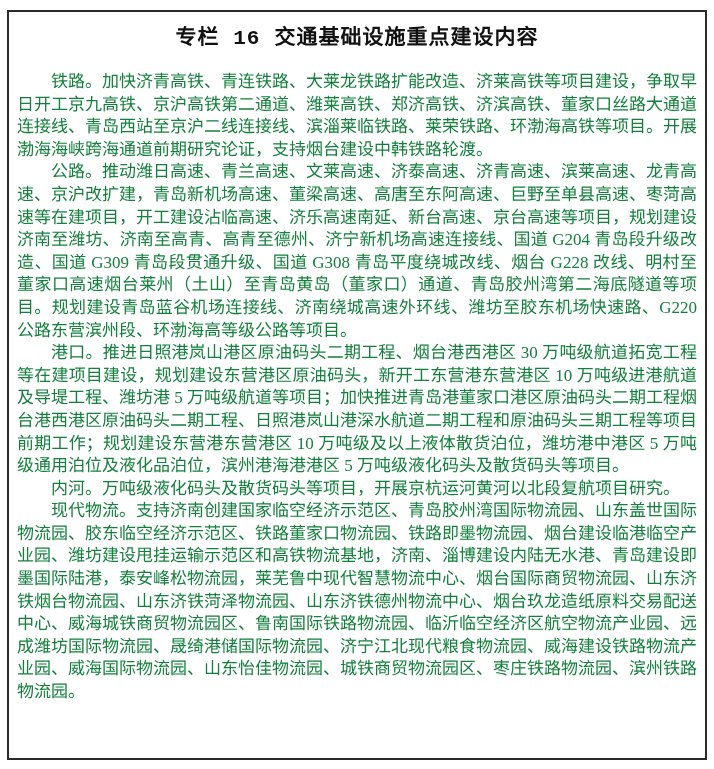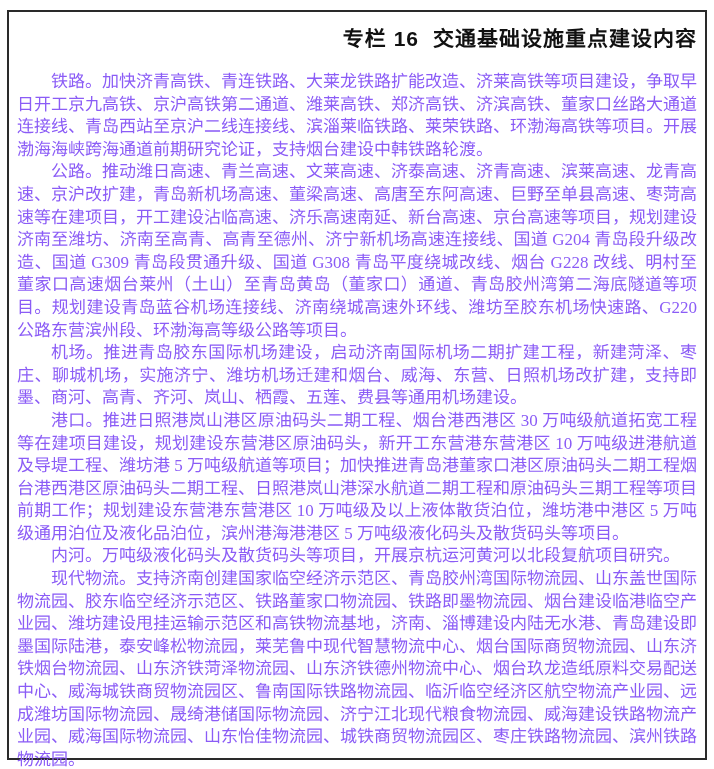--- a/index.html
+++ b/index.html
@@ -21,51 +21,50 @@
     top: 10px;
     width: 700px;
     height: 750px;
     box-sizing: border-box;
     border: 2px solid #2a2a2a;
     background: #ffffff;
     padding: 15px 8px 8px 8px;
   }
   .panel-title {
     margin: 0 0 20px 0;
-    text-align: right;
-    font-family: Liberation Sans, sans-serif;
+    text-align: center;
+    font-family: Liberation Mono, monospace;
     font-weight: bold;
     font-size: 21px;
     line-height: 24px;
     color: #111111;
     letter-spacing: 1px;
     white-space: nowrap;
   }
   .panel-title .title-label {
     margin-right: 14px;
   }
   .panel-body p {
     margin: 0;
     font-family: "Liberation Serif", serif;
     font-size: 17px;
     line-height: 22.6px;
     text-align: justify;
     text-justify: inter-ideograph;
     text-indent: 2em;
-    color: #8b5cf6;
+    color: #15803d;
   }
 </style>
 </head>
 <body>
 
 <div class="panel">
   <h1 class="panel-title">
     <span class="title-label">专栏 16</span><span>交通基础设施重点建设内容</span>
   </h1>
   <div class="panel-body">
     <p>铁路。加快济青高铁、青连铁路、大莱龙铁路扩能改造、济莱高铁等项目建设，争取早日开工京九高铁、京沪高铁第二通道、潍莱高铁、郑济高铁、济滨高铁、董家口丝路大通道连接线、青岛西站至京沪二线连接线、滨淄莱临铁路、莱荣铁路、环渤海高铁等项目。开展渤海海峡跨海通道前期研究论证，支持烟台建设中韩铁路轮渡。</p>
     <p>公路。推动潍日高速、青兰高速、文莱高速、济泰高速、济青高速、滨莱高速、龙青高速、京沪改扩建，青岛新机场高速、董梁高速、高唐至东阿高速、巨野至单县高速、枣菏高速等在建项目，开工建设沾临高速、济乐高速南延、新台高速、京台高速等项目，规划建设济南至潍坊、济南至高青、高青至德州、济宁新机场高速连接线、国道 G204 青岛段升级改造、国道 G309 青岛段贯通升级、国道 G308 青岛平度绕城改线、烟台 G228 改线、明村至董家口高速烟台莱州（土山）至青岛黄岛（董家口）通道、青岛胶州湾第二海底隧道等项目。规划建设青岛蓝谷机场连接线、济南绕城高速外环线、潍坊至胶东机场快速路、G220 公路东营滨州段、环渤海高等级公路等项目。</p>
-    <p>机场。推进青岛胶东国际机场建设，启动济南国际机场二期扩建工程，新建菏泽、枣庄、聊城机场，实施济宁、潍坊机场迁建和烟台、威海、东营、日照机场改扩建，支持即墨、商河、高青、齐河、岚山、栖霞、五莲、费县等通用机场建设。</p>
     <p>港口。推进日照港岚山港区原油码头二期工程、烟台港西港区 30 万吨级航道拓宽工程等在建项目建设，规划建设东营港区原油码头，新开工东营港东营港区 10 万吨级进港航道及导堤工程、潍坊港 5 万吨级航道等项目；加快推进青岛港董家口港区原油码头二期工程烟台港西港区原油码头二期工程、日照港岚山港深水航道二期工程和原油码头三期工程等项目前期工作；规划建设东营港东营港区 10 万吨级及以上液体散货泊位，潍坊港中港区 5 万吨级通用泊位及液化品泊位，滨州港海港港区 5 万吨级液化码头及散货码头等项目。</p>
     <p>内河。万吨级液化码头及散货码头等项目，开展京杭运河黄河以北段复航项目研究。</p>
     <p>现代物流。支持济南创建国家临空经济示范区、青岛胶州湾国际物流园、山东盖世国际物流园、胶东临空经济示范区、铁路董家口物流园、铁路即墨物流园、烟台建设临港临空产业园、潍坊建设甩挂运输示范区和高铁物流基地，济南、淄博建设内陆无水港、青岛建设即墨国际陆港，泰安峰松物流园，莱芜鲁中现代智慧物流中心、烟台国际商贸物流园、山东济铁烟台物流园、山东济铁菏泽物流园、山东济铁德州物流中心、烟台玖龙造纸原料交易配送中心、威海城铁商贸物流园区、鲁南国际铁路物流园、临沂临空经济区航空物流产业园、远成潍坊国际物流园、晟绮港储国际物流园、济宁江北现代粮食物流园、威海建设铁路物流产业园、威海国际物流园、山东怡佳物流园、城铁商贸物流园区、枣庄铁路物流园、滨州铁路物流园。</p>
   </div>
 </div>
 
 </body></html>

